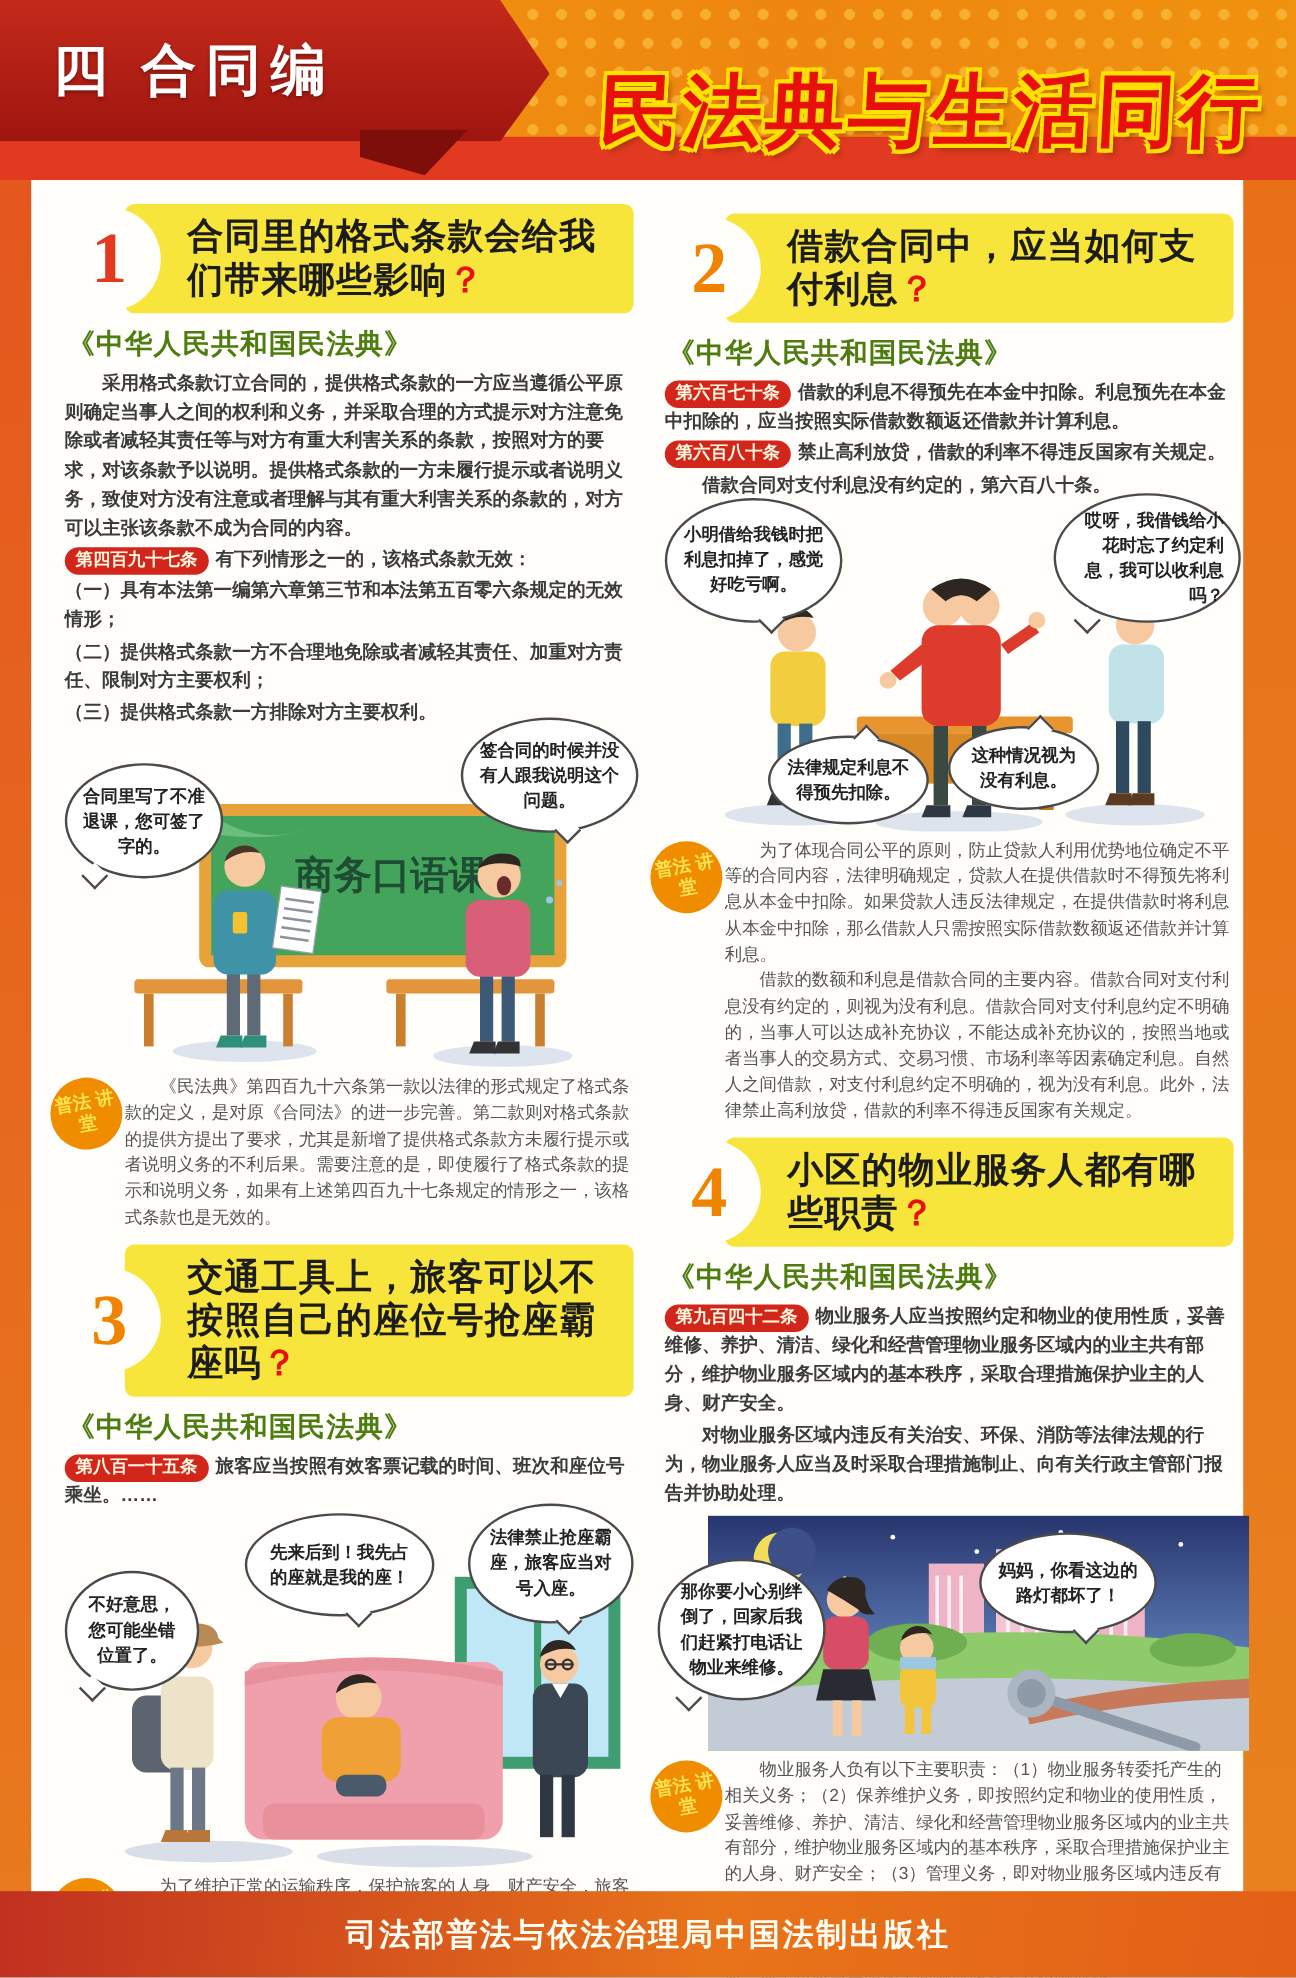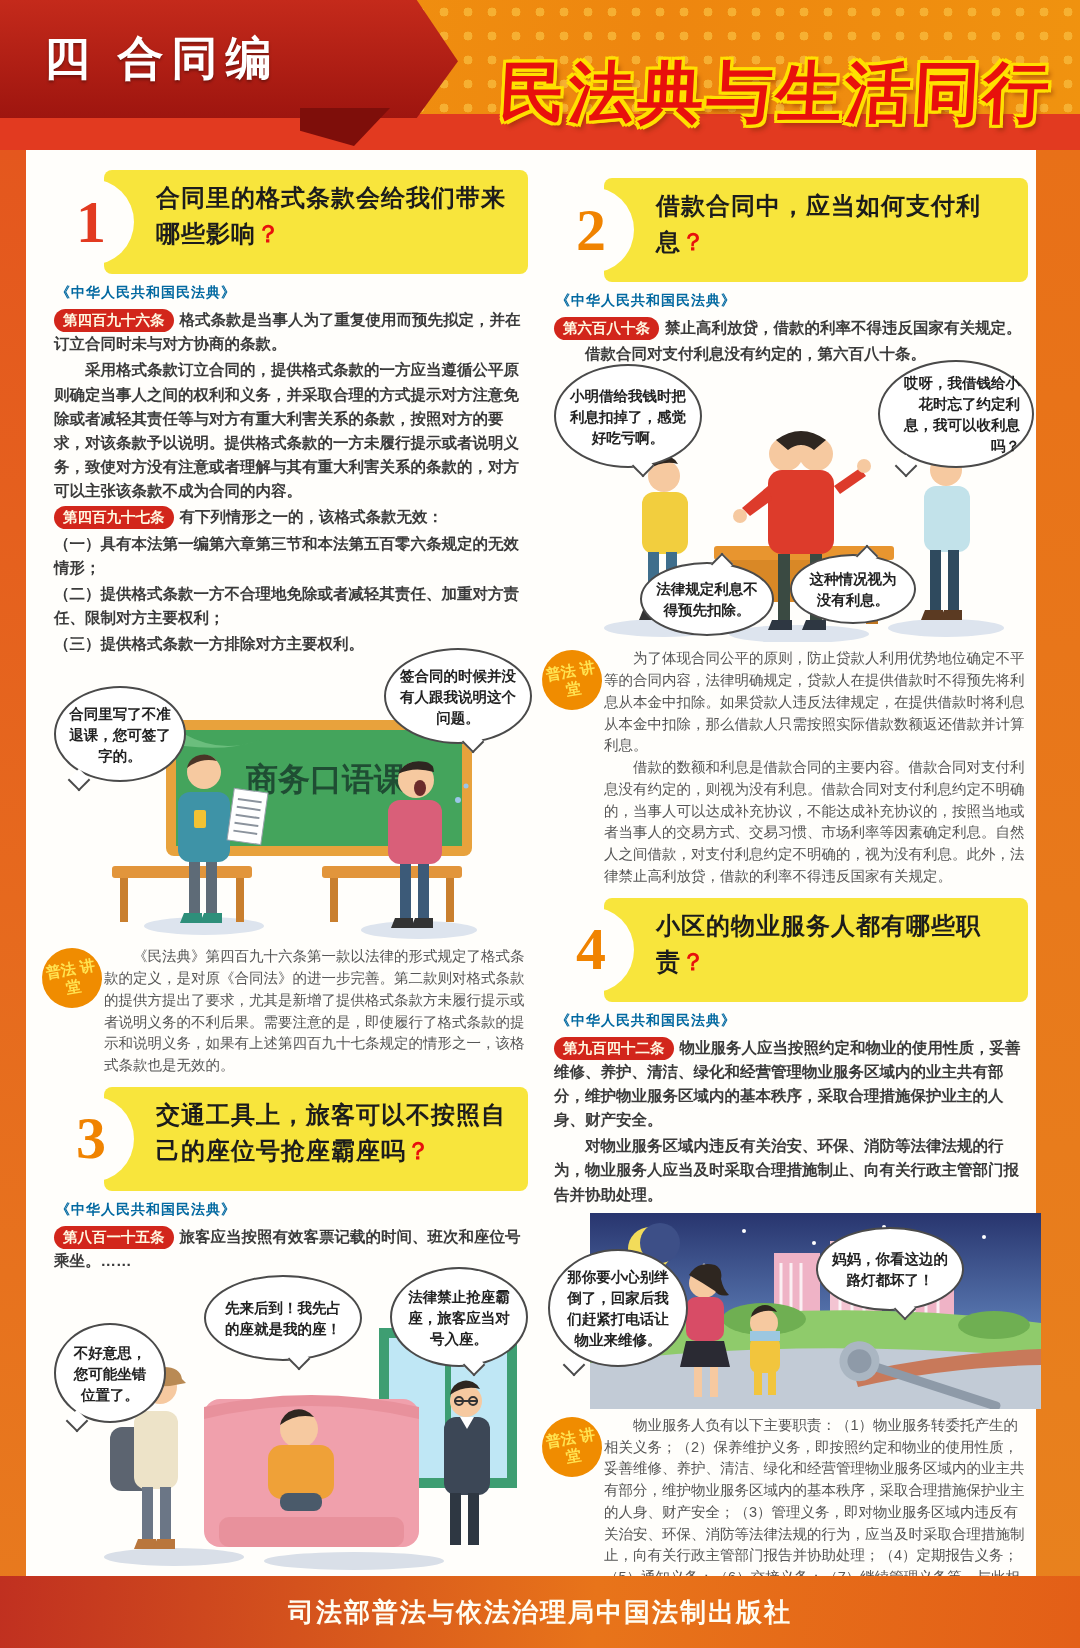--- a/index.html
+++ b/index.html
@@ -42,26 +42,26 @@
     display:flex; gap:26px; padding:20px 8px 0 28px; }
   .col { flex:1; min-width:0; }
 
   
   .sec-head { position:relative; margin:0 0 10px 0; padding-left:50px; }
   .sec-num { position:absolute; left:-6px; top:50%; transform:translateY(-50%); z-index:1;
     width:86px; height:86px; background:#FFFEFB; border-radius:50%;
     display:flex; align-items:center; justify-content:center;
     font-family:"Liberation Serif", serif; font-size:60px; font-weight:bold; }
   .num-red { color:#E23A20; } .num-orange { color:#F08300; }
-  .sec-title { position:relative; background:#F8E53C; border-radius:8px; padding:10px 14px 22px 52px;
-    font-size:24px; line-height:36px; font-weight:900; color:#1C1C1C; letter-spacing:1px; }
+  .sec-title { position:relative; background:#F8E53C; border-radius:8px; padding:10px 14px 9px 52px;
+    font-size:30px; line-height:36px; font-weight:900; color:#1C1C1C; letter-spacing:1px; }
   .sec-title .q { color:#E8100C; }
 
-  .law-heading { font-family:"DejaVu Serif", serif; font-weight:bold; color:#0369a1;
-    font-size:14px; margin:6px 0 6px 2px; letter-spacing:1px; }
+  .law-heading { font-family:"DejaVu Serif", serif; font-weight:bold; color:#4d7c0f;
+    font-size:23px; margin:6px 0 6px 2px; letter-spacing:1px; }
 
   .article p { font-size:15.5px; line-height:1.56; font-weight:600; color:#3B3B3B; margin-bottom:2px; }
   .article p.indent { text-indent:2em; }
   .badge { display:inline-block; background:#D2261B; color:#FFF8E1; border-radius:12px;
     padding:0 9px 1px 9px; font-size:14.5px; font-weight:bold; margin-right:6px; line-height:22px; }
 
   
   .cartoon { position:relative; width:100%; }
   .cartoon svg { position:absolute; inset:0; }
   .bubble { position:absolute; background:#FFFFFF; border:2px solid #4A4A4A; border-radius:50%;
@@ -106,21 +106,20 @@
   <div class="content">
 
     <div class="col">
 
       <div class="sec-head">
         <div class="sec-num num-red">1</div>
         <div class="sec-title"><span>合同里的格式条款会给我们带来哪些影响</span><span class="q">？</span></div>
       </div>
       <div class="law-heading">《中华人民共和国民法典》</div>
       <div class="article">
-        <p><span class="badge">第四百九十六条</span><span>格式条款是当事人为了重复使用而预先拟定，并在订立合同时未与对方协商的条款。</span></p>
         <p class="indent">采用格式条款订立合同的，提供格式条款的一方应当遵循公平原则确定当事人之间的权利和义务，并采取合理的方式提示对方注意免除或者减轻其责任等与对方有重大利害关系的条款，按照对方的要求，对该条款予以说明。提供格式条款的一方未履行提示或者说明义务，致使对方没有注意或者理解与其有重大利害关系的条款的，对方可以主张该条款不成为合同的内容。</p>
         <p><span class="badge">第四百九十七条</span><span>有下列情形之一的，该格式条款无效：</span></p>
         <p>（一）具有本法第一编第六章第三节和本法第五百零六条规定的无效情形；</p>
         <p>（二）提供格式条款一方不合理地免除或者减轻其责任、加重对方责任、限制对方主要权利；</p>
         <p>（三）提供格式条款一方排除对方主要权利。</p>
       </div>
 
       <div class="cartoon" style="height:280px; margin-top:4px;">
         <svg viewBox="0 0 465 280" width="465" height="280">
           <ellipse cx="150" cy="266" rx="60" ry="9" fill="#DDE4EE"></ellipse>
@@ -239,20 +238,21 @@
     </div>
 
     <div class="col">
 
       <div class="sec-head" style="margin-top:8px;">
         <div class="sec-num num-orange">2</div>
         <div class="sec-title"><span>借款合同中，应当如何支付利息</span><span class="q">？</span></div>
       </div>
       <div class="law-heading">《中华人民共和国民法典》</div>
       <div class="article">
+        <p><span class="badge">第六百七十条</span><span>借款的利息不得预先在本金中扣除。利息预先在本金中扣除的，应当按照实际借款数额返还借款并计算利息。</span></p>
         <p><span class="badge">第六百八十条</span><span>禁止高利放贷，借款的利率不得违反国家有关规定。</span></p>
         <p class="indent">借款合同对支付利息没有约定的，第六百八十条。</p>
       </div>
 
       <div class="cartoon" style="height:272px; margin-top:4px;">
         <svg viewBox="0 0 487 272" width="487" height="272">
           <ellipse cx="110" cy="258" rx="60" ry="9" fill="#DDE4EE"></ellipse>
           <ellipse cx="245" cy="264" rx="70" ry="9" fill="#DDE4EE"></ellipse>
           <ellipse cx="392" cy="258" rx="58" ry="9" fill="#DDE4EE"></ellipse>
 

